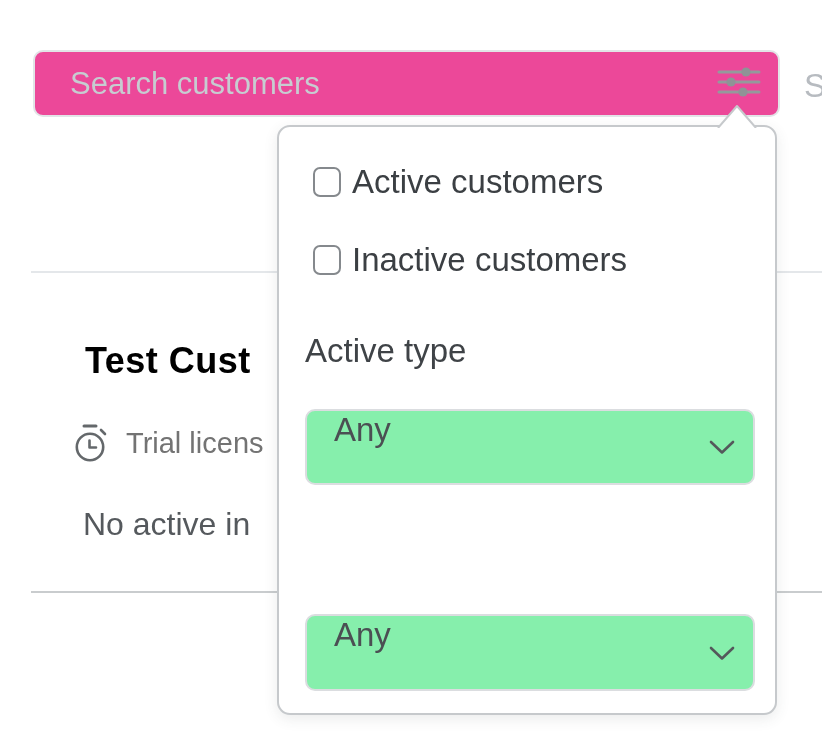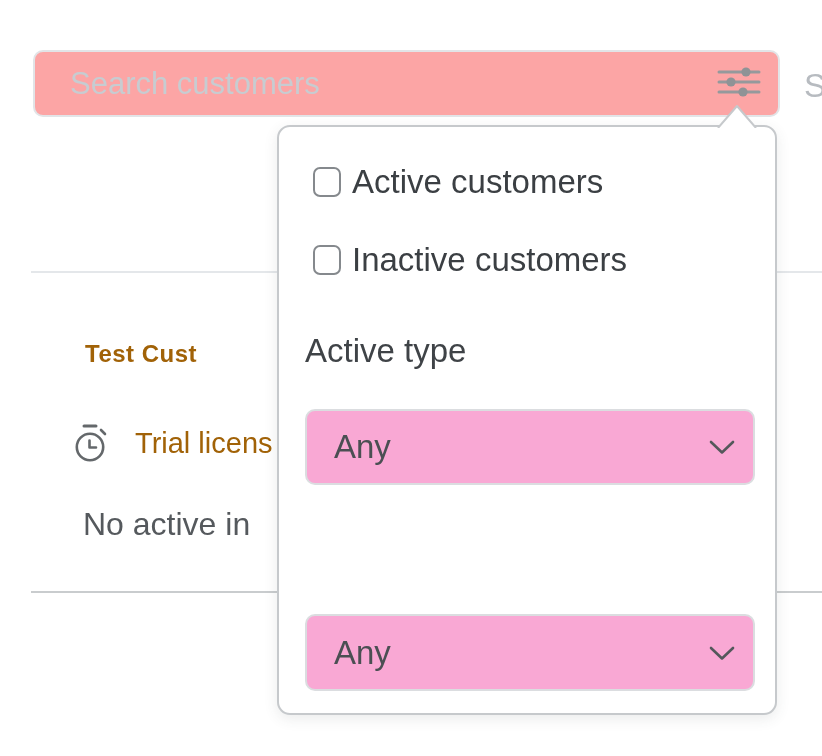--- a/index.html
+++ b/index.html
@@ -9,21 +9,21 @@
     width: 822px; height: 756px; overflow: hidden;
   }
   .screen {
     position: relative; width: 822px; height: 756px;
     background: #ffffff; overflow: hidden;
   }
 
   
   .search-box {
     position: absolute; left: 33px; top: 50px; width: 747px; height: 67px;
-    border: 2px solid #e2e4e7; border-radius: 10px; background: #fca5a5; z-index: 2;
+    border: 2px solid #e2e4e7; border-radius: 10px; background: #ec4899; z-index: 2;
   }
   .search-input {
     position: absolute; left: 0; top: 0; width: 100%; height: 100%;
     border: none; outline: none; background: transparent;
     padding: 0 70px 0 35px; font-size: 31px; color: #3b3f43;
     font-family: "Liberation Sans", "DejaVu Sans", sans-serif;
   }
   .search-input::placeholder { color: #c7ccd1; opacity: 1; }
   .sliders-icon {
     position: absolute; left: 717px; top: 67px; width: 44px; height: 30px;
@@ -35,27 +35,27 @@
   }
 
   
   .divider { position: absolute; left: 31px; width: 791px; height: 2px; z-index: 1; }
   .divider-light { top: 271px; background: #e4e7ea; }
   .divider-dark  { top: 591px; background: #c9ccce; }
 
   
   .customer-name {
     position: absolute; left: 85px; top: 340px; z-index: 1;
-    font-size: 24px; font-weight: 700; color: #a16207;
+    font-size: 36px; font-weight: 700; color: #000000;
     letter-spacing: 0.5px; white-space: nowrap;
   }
   .trial-row { position: absolute; left: 74px; top: 421px; z-index: 1; }
   .stopwatch-icon { position: absolute; left: 0; top: 2px; width: 34px; height: 40px; }
   .trial-text {
-    position: absolute; left: 61px; top: 6px; font-size: 29px; color: #a16207;
+    position: absolute; left: 52px; top: 6px; font-size: 29px; color: #737373;
     white-space: nowrap;
   }
   .status-text {
     position: absolute; left: 83px; top: 494px; z-index: 1;
     font-size: 32px; color: #55595d; white-space: nowrap; margin-top: 12px;
   }
 
   
   .popover {
     position: absolute; left: 277px; top: 125px; width: 500px; height: 590px;
@@ -81,22 +81,22 @@
     cursor: pointer;
   }
   .field-label {
     position: absolute; left: 26px; font-size: 33px; color: #3f4347;
     line-height: 1.2; white-space: nowrap;
   }
   .label-license { top: 204px; }
   .label-channel { top: 410px; }
   .select-box {
     position: absolute; left: 26px; width: 450px;
-    border: 2px solid #dbdde0; border-radius: 10px; background: #f9a8d4;
-    display: flex; align-items: center; padding-left: 27px; cursor: pointer;
+    border: 2px solid #dbdde0; border-radius: 10px; background: #86efac;
+    display: flex; padding-left: 27px; cursor: pointer;
   }
   .select-license { top: 282px; height: 76px; }
   .select-channel { top: 487px; height: 77px; }
   .select-value { font-size: 33px; color: #4b4f53; }
   .chevron-icon {
     position: absolute; right: 18px; top: 50%; margin-top: -7px;
     width: 26px; height: 15px;
   }
 </style>
 </head>

